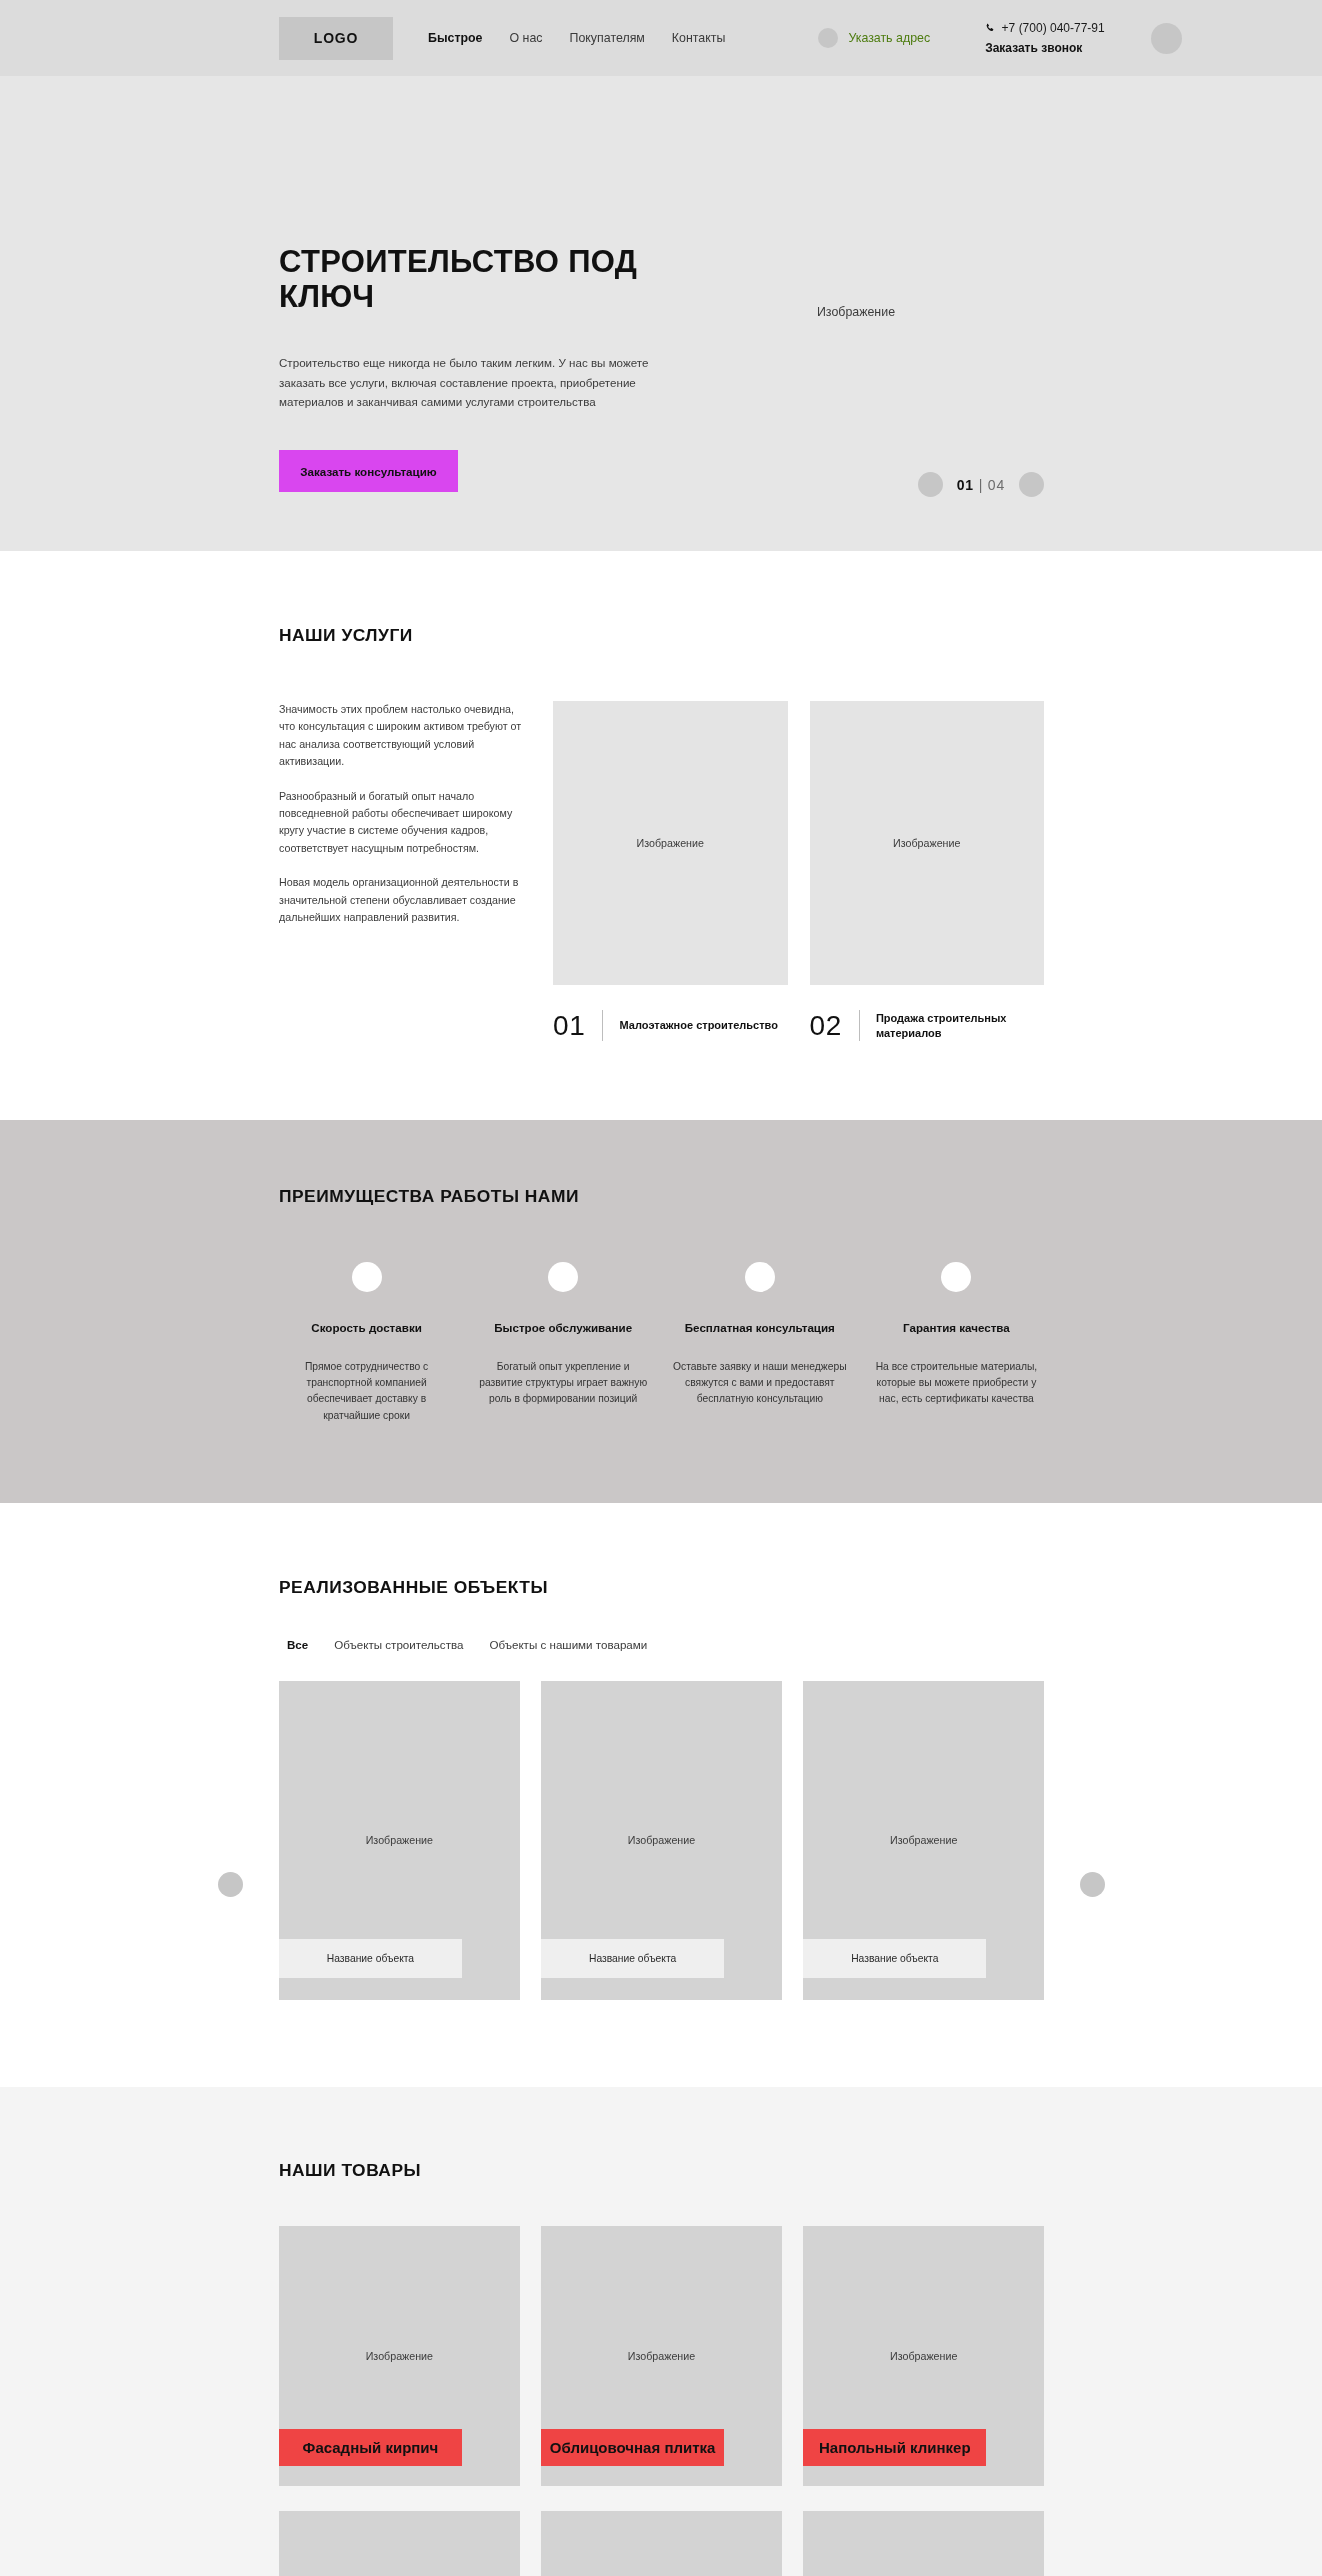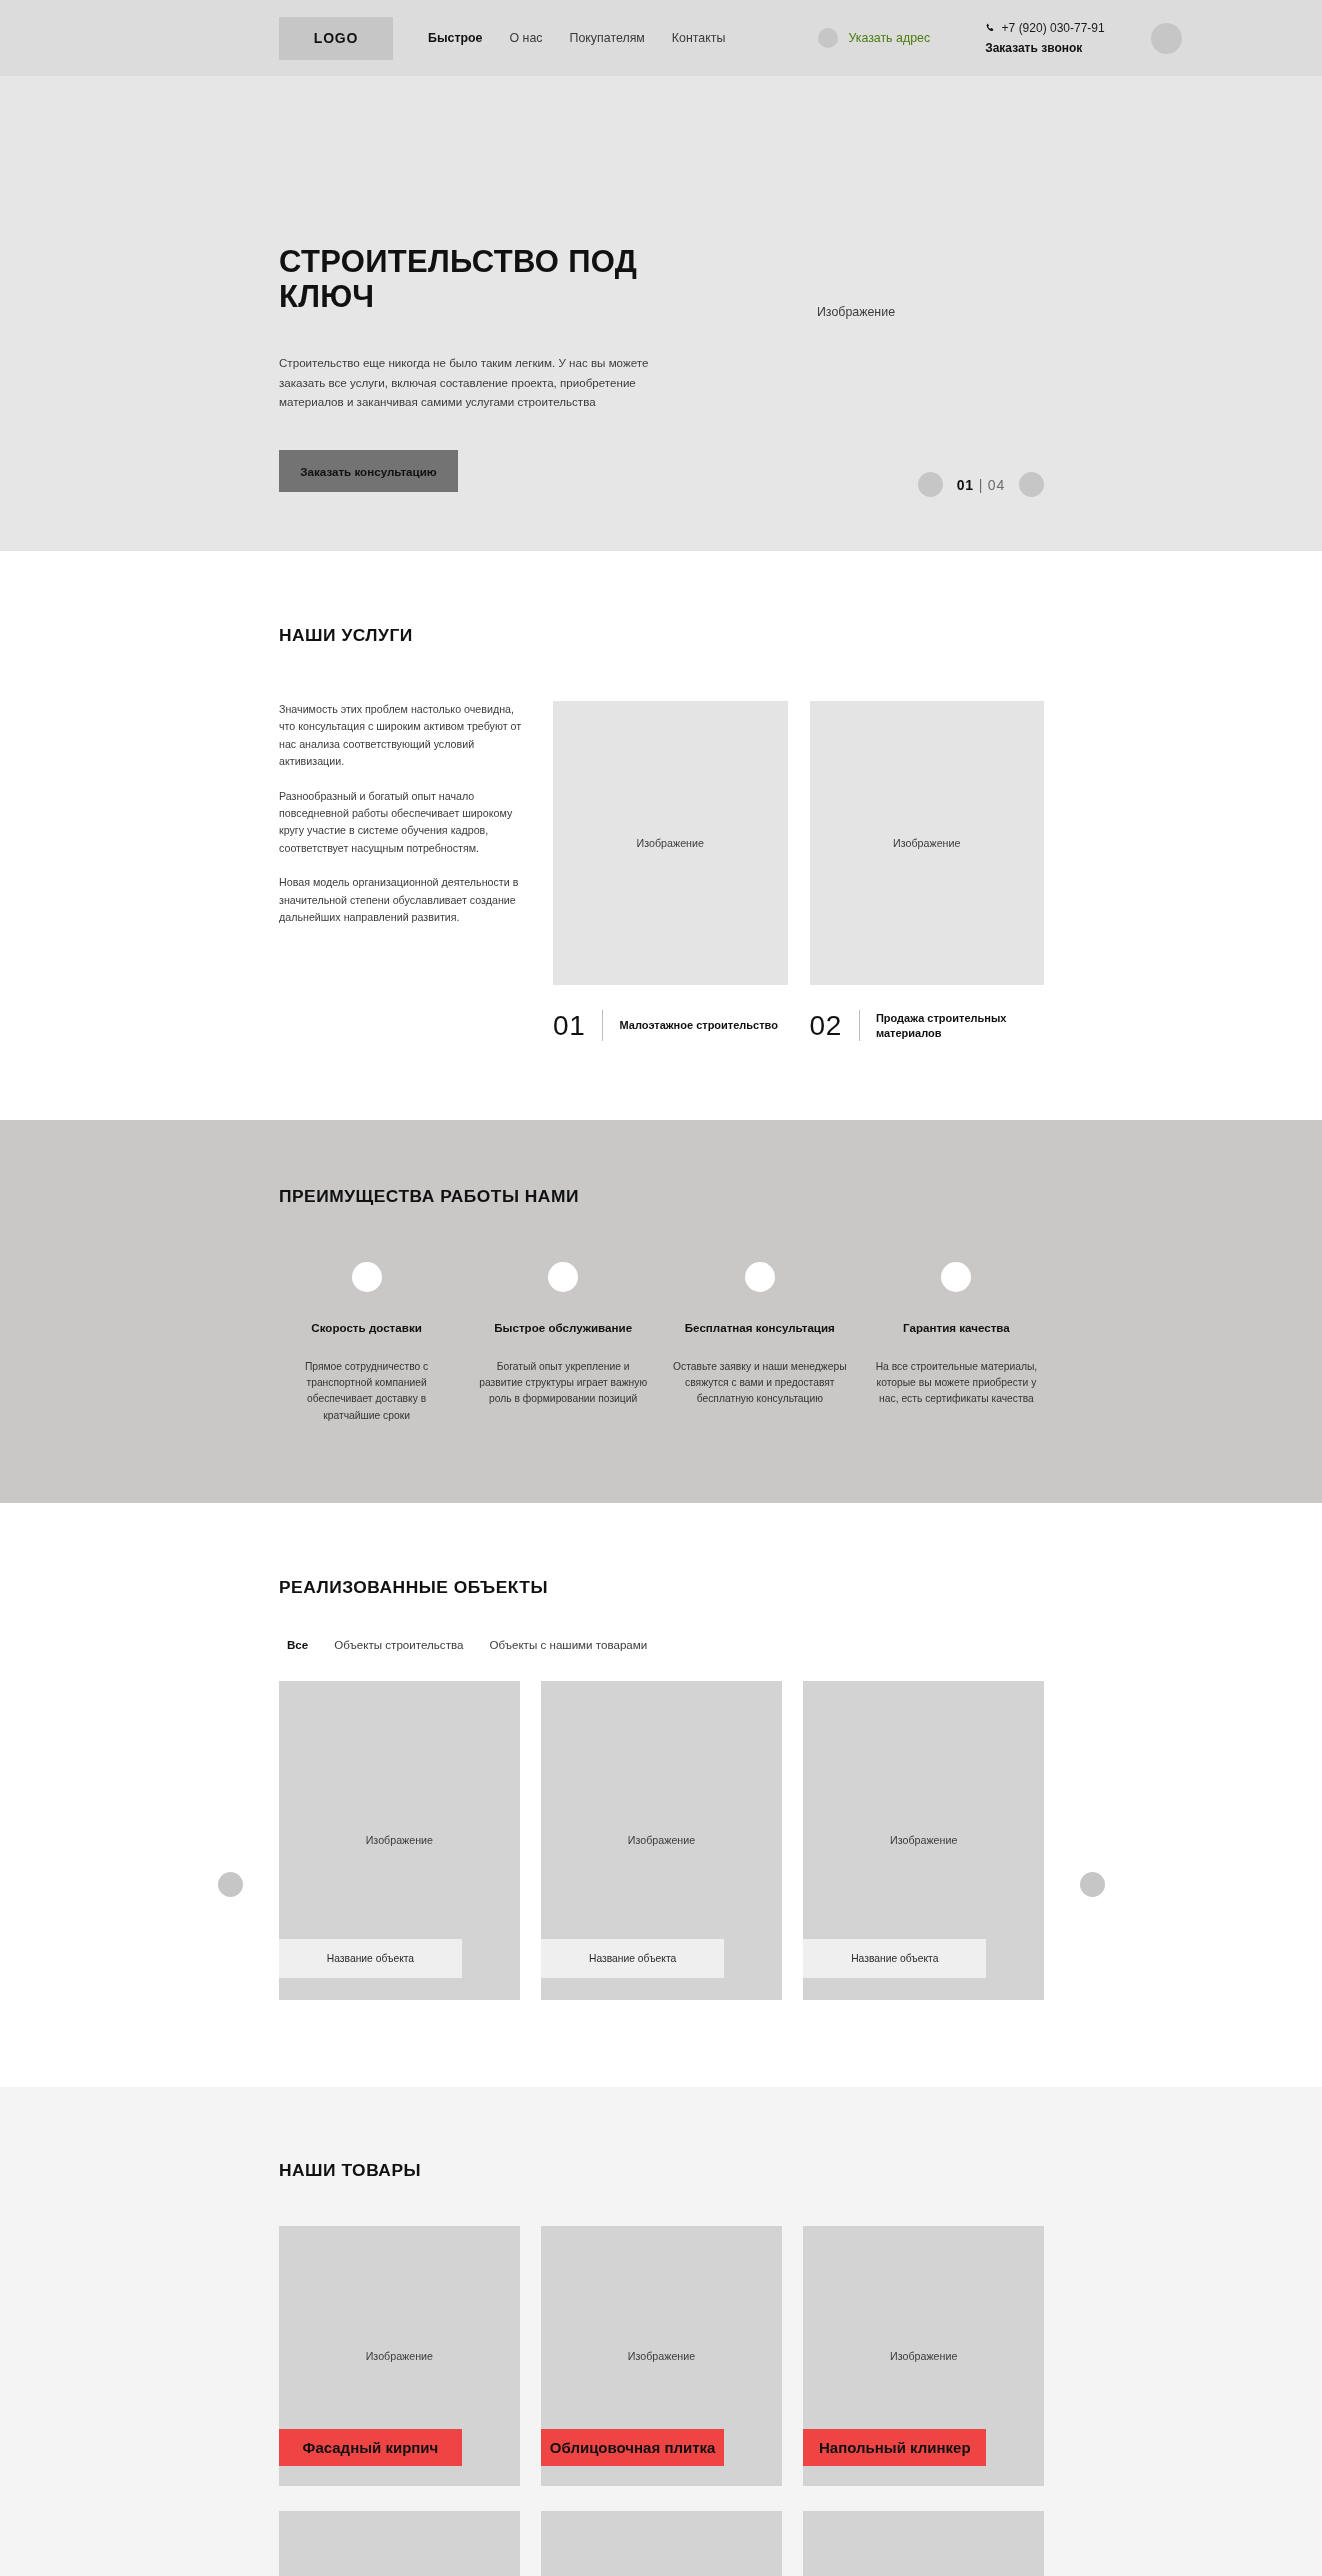--- a/index.html
+++ b/index.html
@@ -135,21 +135,21 @@
     margin-top: 39px;
     font-size: 11.6px;
     line-height: 1.66;
     color: #3c3c3c;
     max-width: 382px;
   }
   .hero-btn {
     margin-top: 39px;
     width: 179px;
     height: 42px;
-    background: #737373;
+    background: #d946ef;
     border: none;
     font-family: inherit;
     font-size: 11.6px;
     font-weight: 700;
     color: #111;
     cursor: pointer;
     display: flex;
     align-items: center;
     justify-content: center;
   }
@@ -401,21 +401,21 @@
     <div class="addr-group">
       <span class="pin-circle"></span>
       <span class="addr-text">Указать адрес</span>
     </div>
 
     <div class="contact-group">
       <div class="phone-row">
         <svg class="phone-icon" viewBox="0 0 16 16">
           <path fill="#111" d="M3.1 1.2c.4-.3 1-.2 1.3.2l1.4 2c.3.4.2.9-.1 1.2l-.8.7c-.2.2-.2.4-.1.6.6 1.2 1.6 2.2 2.8 2.8.2.1.4.1.6-.1l.7-.8c.3-.3.8-.4 1.2-.1l2 1.4c.4.3.5.9.2 1.3l-.9 1.1c-.4.5-1 .7-1.6.6C6.6 11.6 3.2 8.2 2.4 4.2c-.1-.6.1-1.2.6-1.6l.1-1.4z"></path>
         </svg>
-        <span class="phone-num">+7 (920) 030-77-91</span>
+        <span class="phone-num">+7 (700) 040-77-91</span>
       </div>
       <div class="callback">Заказать звонок</div>
     </div>
 
     <div class="avatar-circle"></div>
   </header>
 
   <section class="hero">
     <div class="wrap hero-inner">
       <div class="hero-left">

